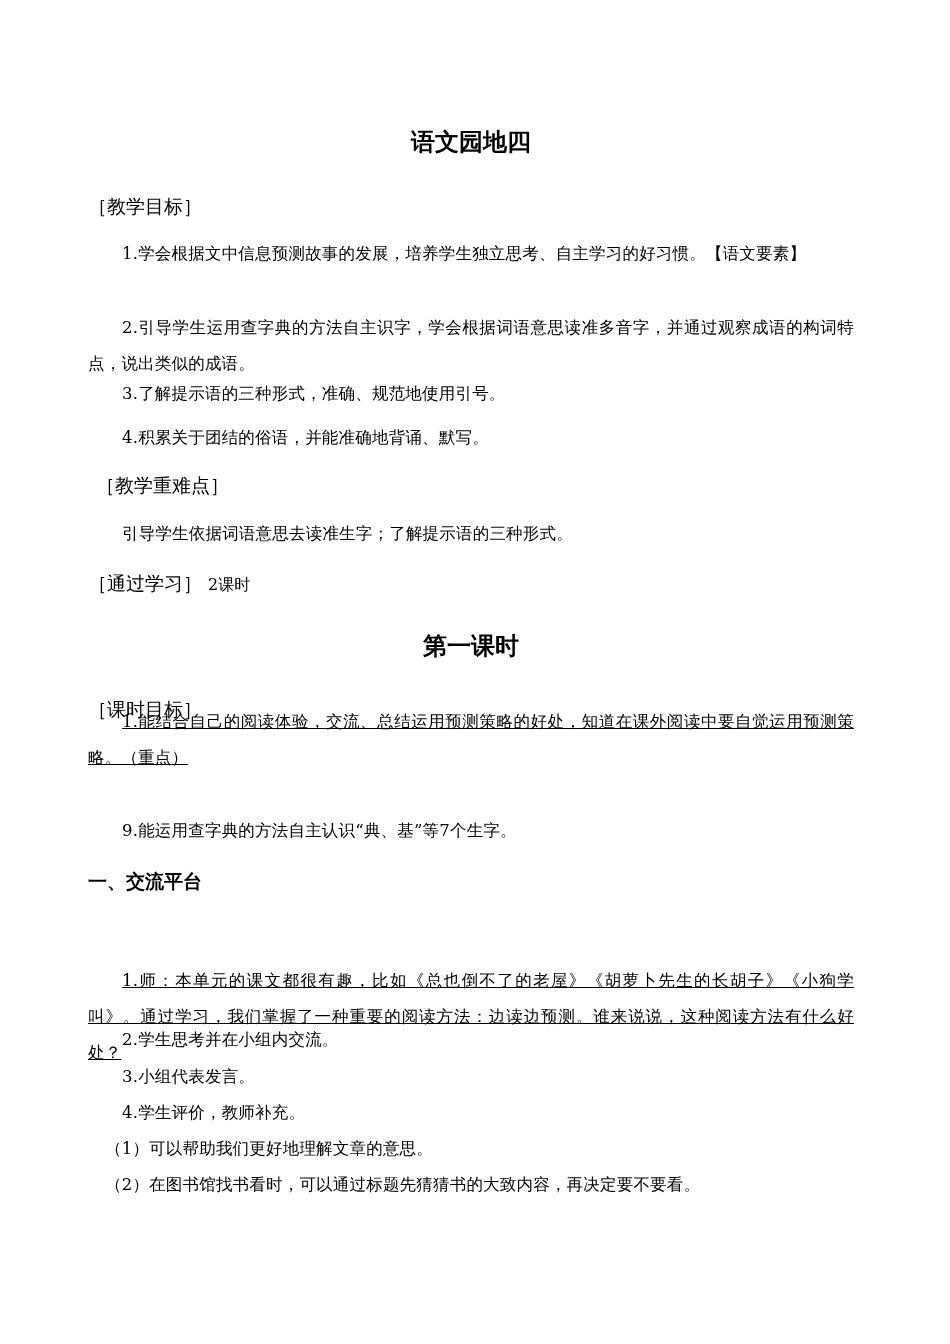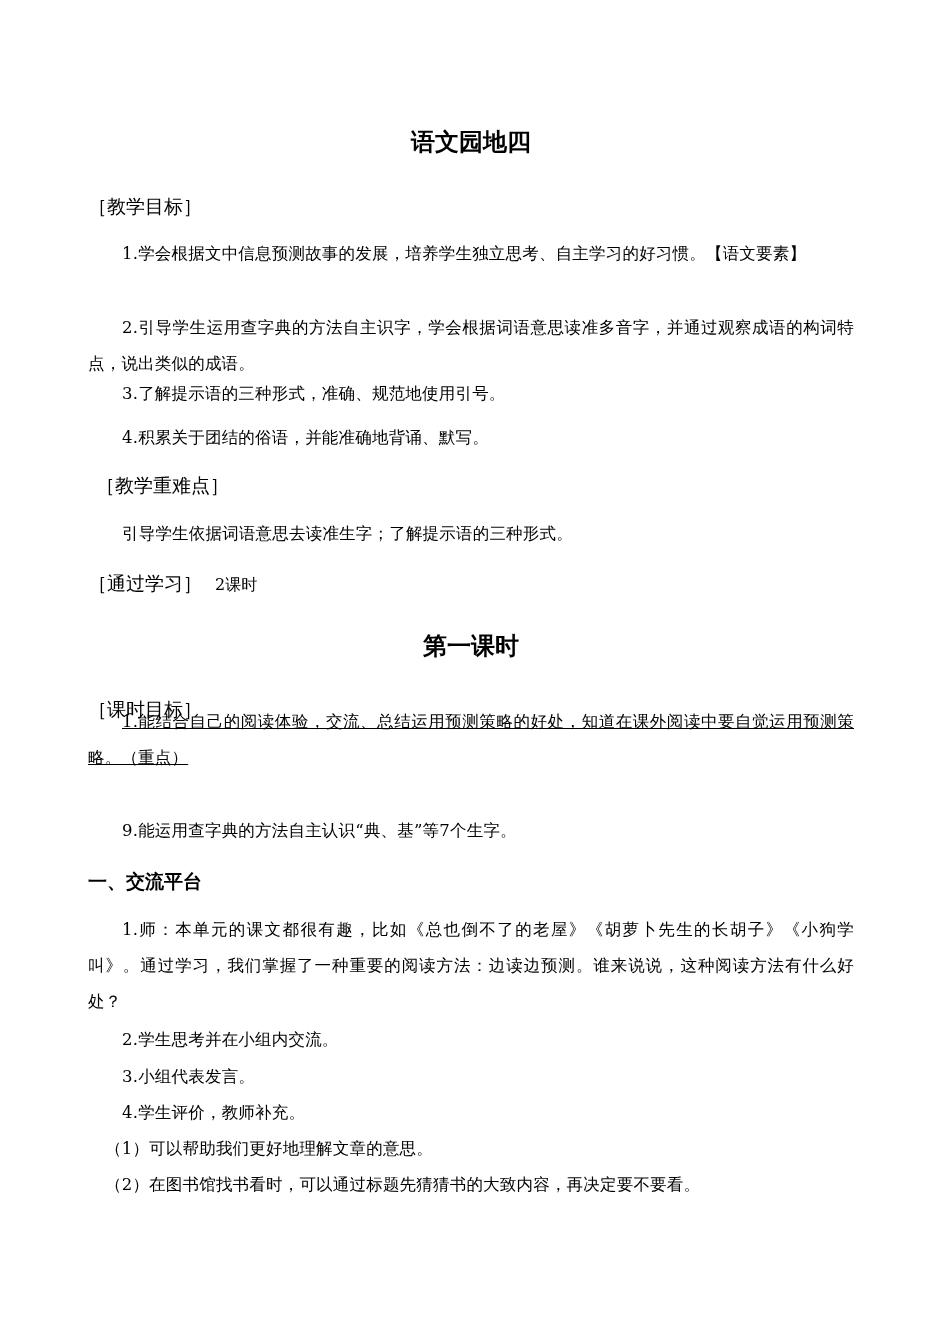--- a/index.html
+++ b/index.html
@@ -35,21 +35,21 @@
     position: absolute;
     left: 0;
     font-family: "DejaVu Sans", "Liberation Sans", sans-serif;
     font-size: 19px;
     line-height: 26px;
     white-space: nowrap;
   }
   .heading .after {
     font-family: "DejaVu Serif", "Liberation Serif", serif;
     font-size: 16px;
-    margin-left: 13px;
+    margin-left: 6px;
   }
   .section-heading {
     position: absolute;
     left: 0;
     font-family: "DejaVu Sans", "Liberation Sans", sans-serif;
     font-weight: bold;
     font-size: 19px;
     line-height: 26px;
   }
   .para {
@@ -89,20 +89,20 @@
   </div>
 
   <div class="title" style="top:633px;">第一课时</div>
 
   <div class="heading" style="top:696px;">［课时目标］</div>
   <div class="para" style="top:704px;text-decoration:underline;">1.能结合自己的阅读体验，交流、总结运用预测策略的好处，知道在课外阅读中要自觉运用预测策略。（重点）</div>
   <div class="para" style="top:813px;">9.能运用查字典的方法自主认识“典、基”等7个生字。</div>
 
   <div class="section-heading" style="top:868px;">一、交流平台</div>
 
-  <div class="para" style="top:912px;">1.师：本单元的课文都很有趣，比如《总也倒不了的老屋》《胡萝卜先生的长胡子》《小狗学叫》。通过学习，我们掌握了一种重要的阅读方法：边读边预测。谁来说说，这种阅读方法有什么好处？</div>
+  <div class="para" style="top:963px;text-decoration:underline;">1.师：本单元的课文都很有趣，比如《总也倒不了的老屋》《胡萝卜先生的长胡子》《小狗学叫》。通过学习，我们掌握了一种重要的阅读方法：边读边预测。谁来说说，这种阅读方法有什么好处？</div>
   <div class="para" style="top:1022px;">2.学生思考并在小组内交流。</div>
   <div class="para" style="top:1059px;">3.小组代表发言。</div>
   <div class="para" style="top:1095px;">4.学生评价，教师补充。</div>
   <div class="para sub" style="top:1131px;">（1）可以帮助我们更好地理解文章的意思。</div>
   <div class="para sub" style="top:1167px;">（2）在图书馆找书看时，可以通过标题先猜猜书的大致内容，再决定要不要看。</div>
 
 </div>
 
 </body></html>

